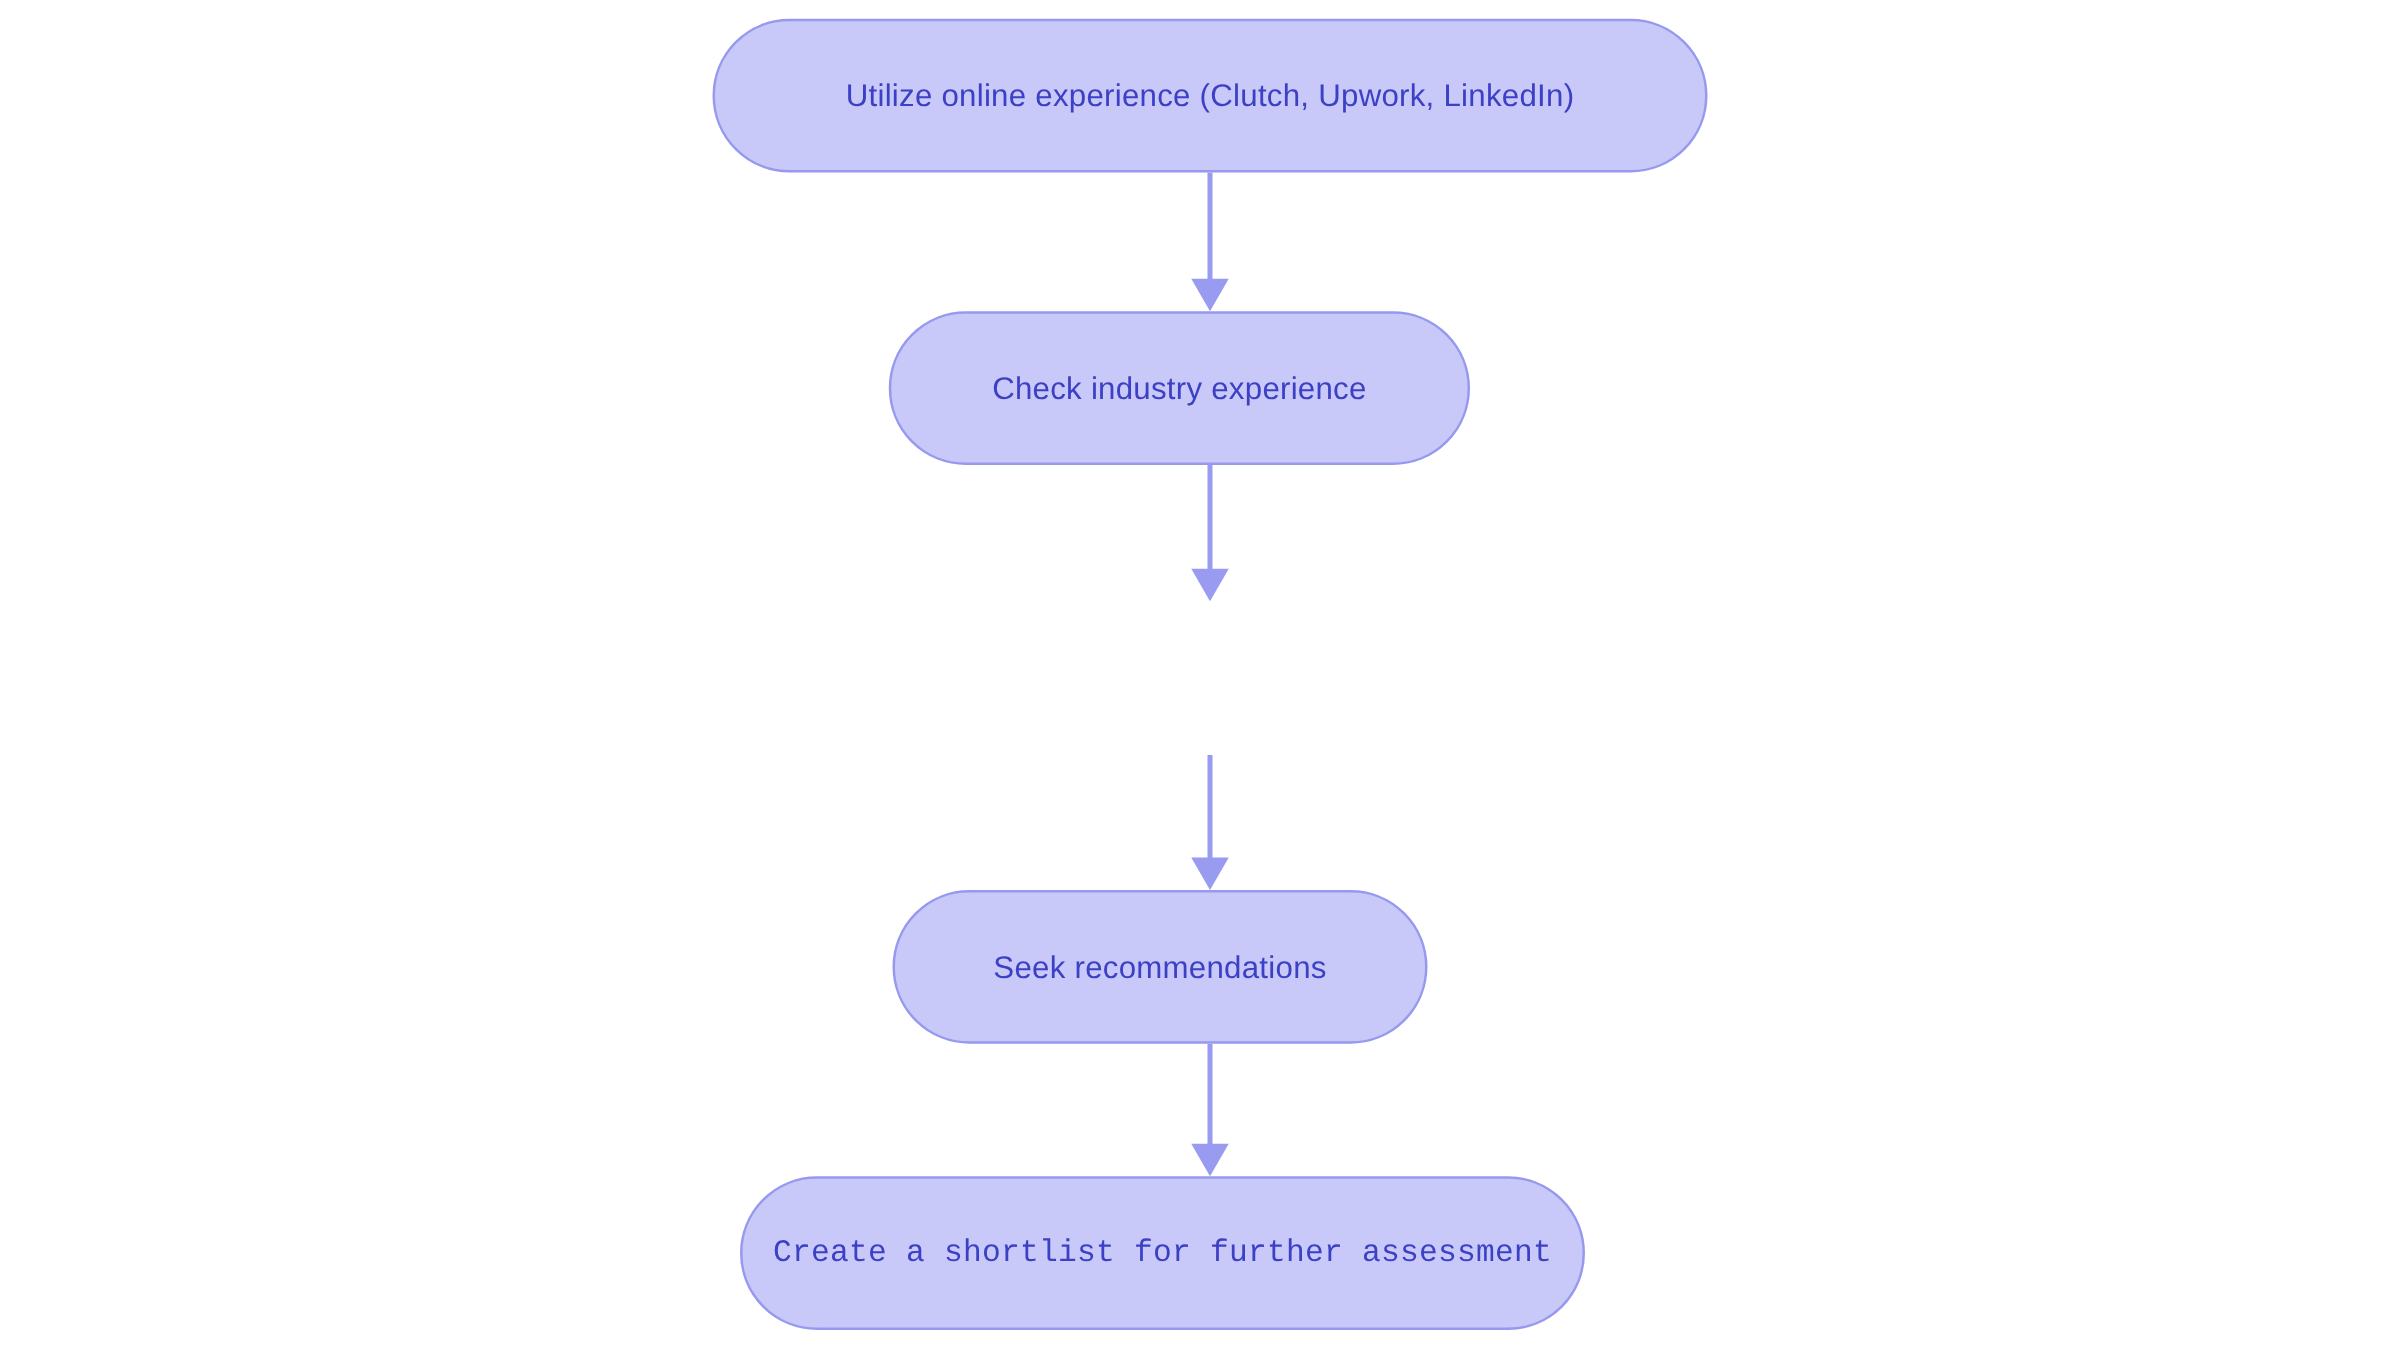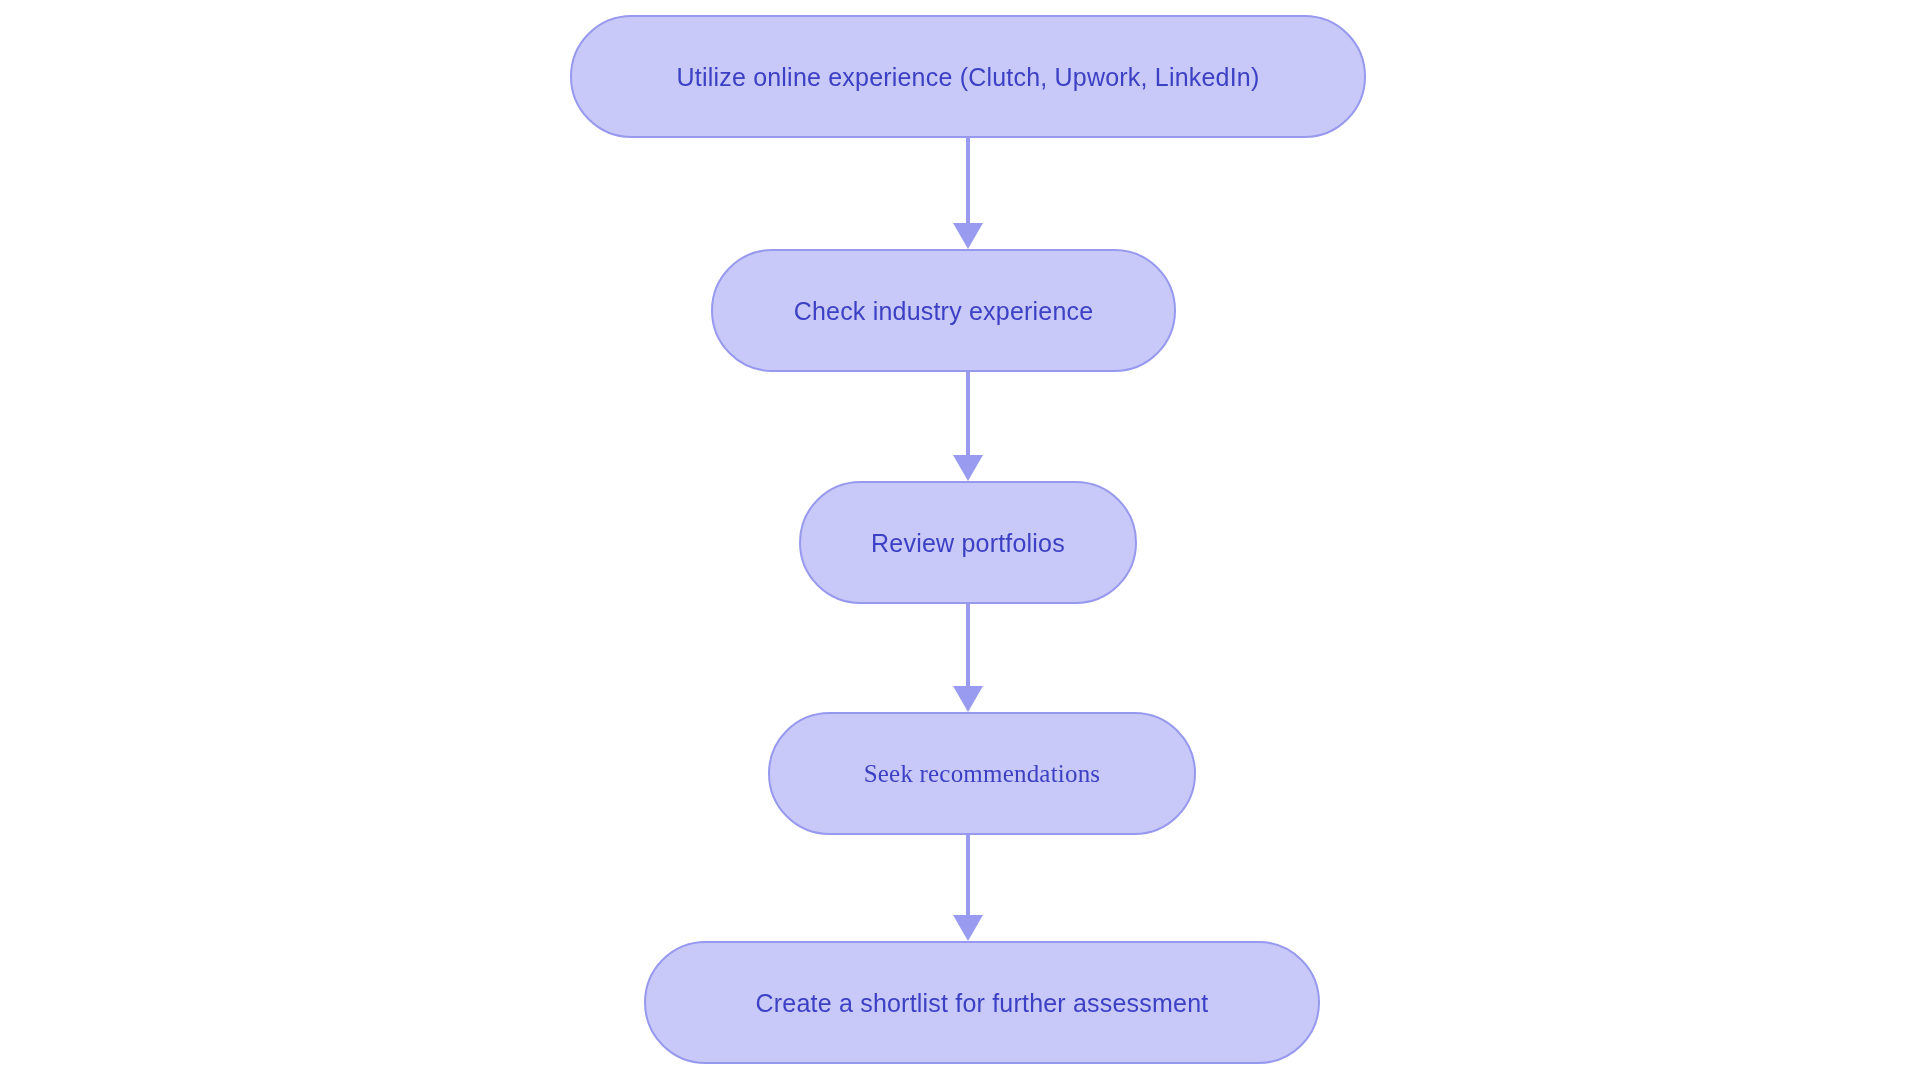--- a/index.html
+++ b/index.html
@@ -37,22 +37,22 @@
     color: var(--node-text);
     font-size: 25px;
     line-height: 1.2;
     letter-spacing: 0.2px;
     white-space: nowrap;
     text-align: center;
   }
   .node-1 { left: 570px; top: 15px;  width: 796px; }
   .node-2 { left: 711px; top: 249px; width: 465px; }
   .node-3 { left: 799px; top: 481px; width: 338px; }
-  .node-4 { left: 768px; top: 712px; width: 428px; font-family: Liberation Serif, serif; }
-  .node-5 { left: 644px; top: 941px; width: 676px; }
+  .node-4 { left: 714px; top: 712px; width: 428px; }
+  .node-5 { left: 592px; top: 941px; width: 676px; font-family: Liberation Mono, monospace; }
 
   .arrow { position: absolute; left: 0; top: 0; }
   .arrow .arrow-line {
     position: absolute;
     width: 4px;
     background: var(--arrow);
     left: 966px;
   }
   .arrow .arrow-head {
     position: absolute;
@@ -88,23 +88,20 @@
 
   <div class="node node-2">
     <span class="label">Check industry experience</span>
   </div>
 
   <div class="arrow arrow-2">
     <div class="arrow-line"></div>
     <div class="arrow-head"></div>
   </div>
 
-  <div class="node node-3">
-    <span class="label">Review portfolios</span>
-  </div>
 
   <div class="arrow arrow-3">
     <div class="arrow-line"></div>
     <div class="arrow-head"></div>
   </div>
 
   <div class="node node-4">
     <span class="label">Seek recommendations</span>
   </div>
 

